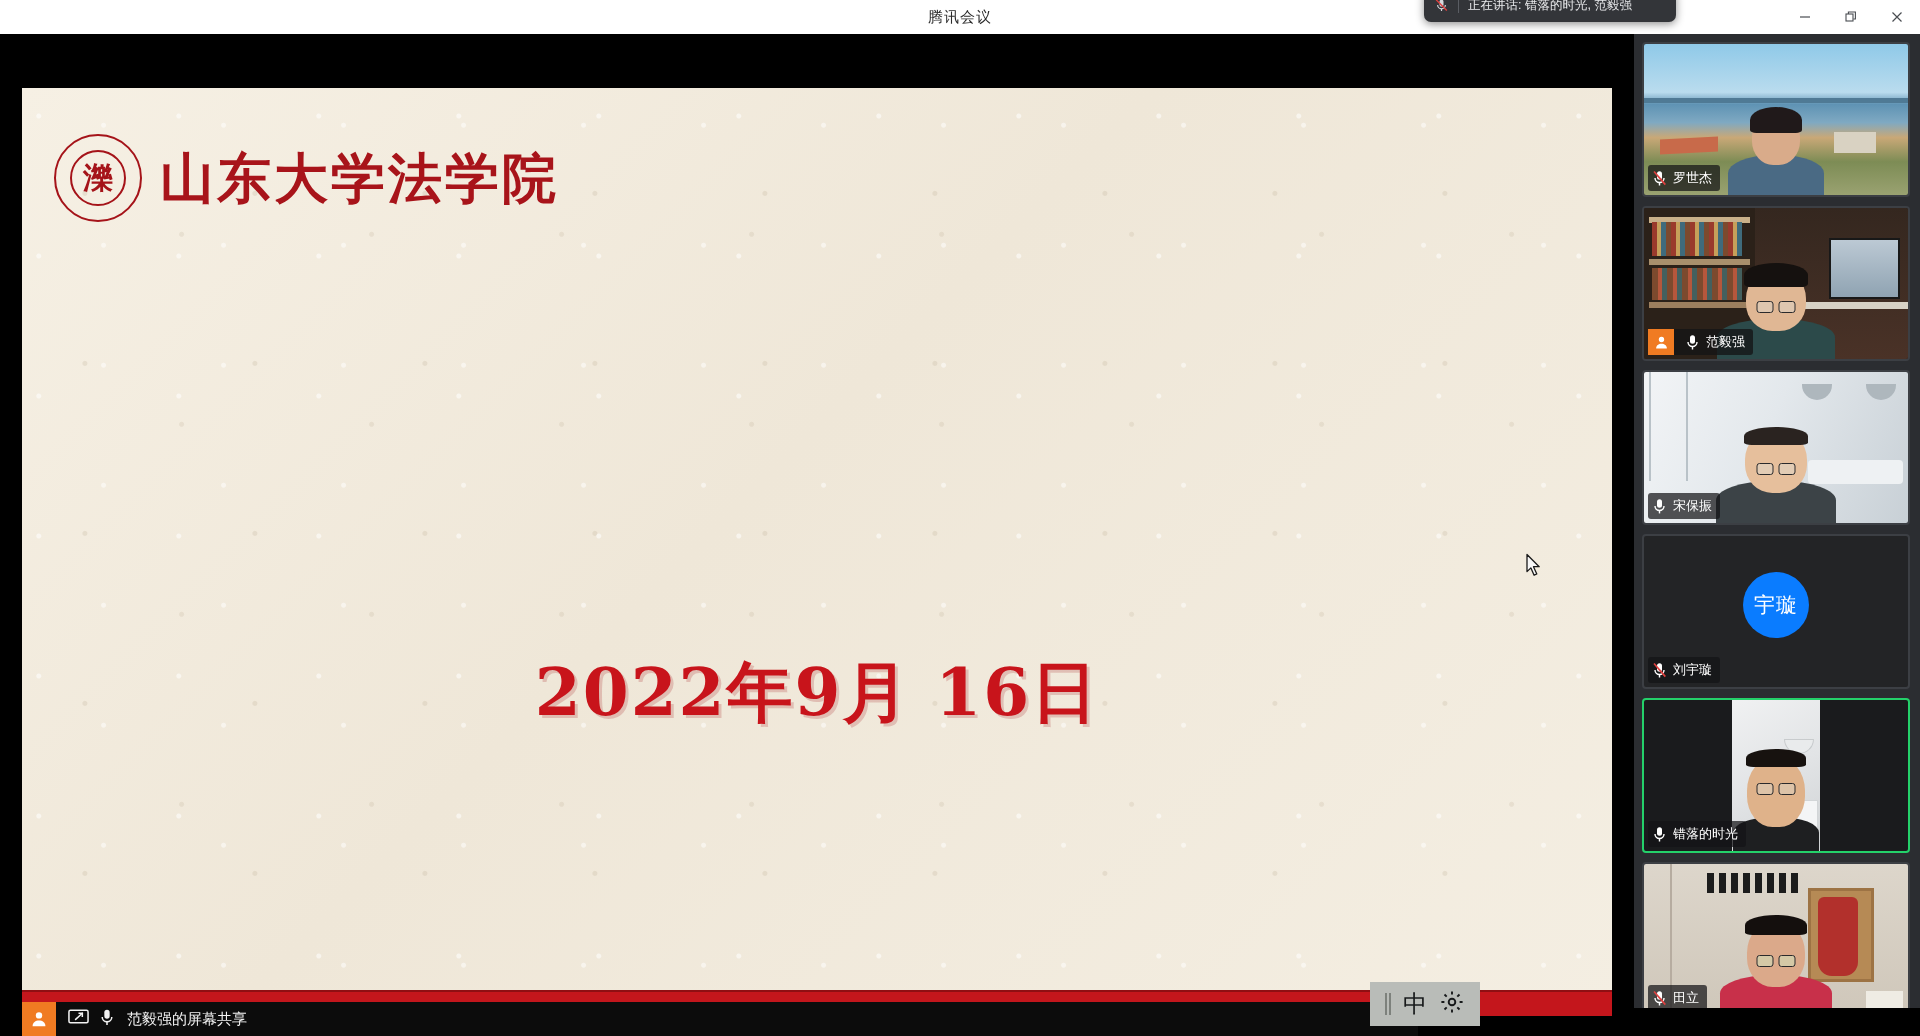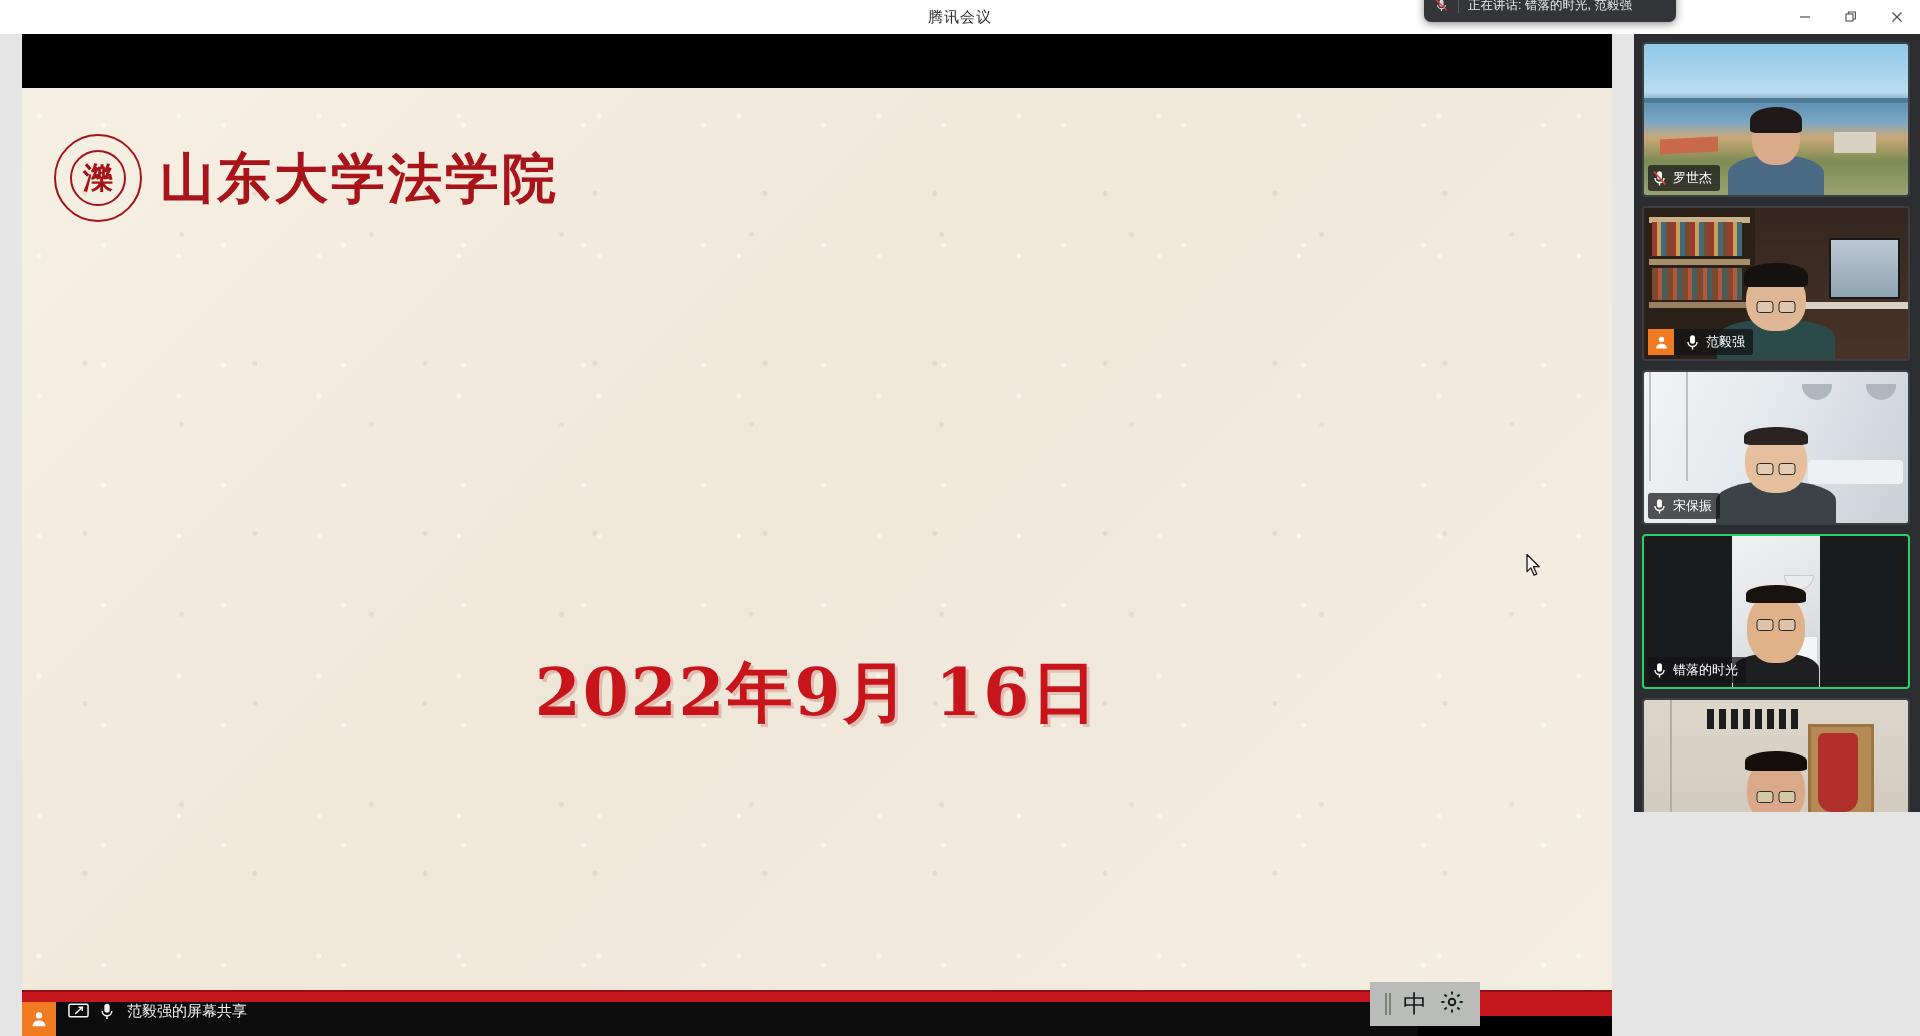--- a/index.html
+++ b/index.html
@@ -1,19 +1,19 @@
 <!DOCTYPE html>
 <html><head>
 <meta charset="utf-8">
 <style>
   * { margin:0; padding:0; box-sizing:border-box; }
   html,body{ width:1920px; height:1036px; overflow:hidden; background:#1b1b1d;
              font-family:"Liberation Sans","DejaVu Sans",sans-serif; }
 
-  .app{ position:relative; width:1920px; height:1036px; background:#e5e5e5; }
+  .app{ position:relative; width:1920px; height:1036px; background:#000000; }
 
   
   .titlebar{ position:absolute; left:0; top:0; width:1920px; height:34px;
              background:#ffffff; display:flex; align-items:center; justify-content:center; }
   .titlebar-text{ font-size:15px; color:#2a2a2a; letter-spacing:1px; }
   .winctrls{ position:absolute; right:0; top:0; height:34px; display:flex; }
   .winbtn{ width:46px; height:34px; display:flex; align-items:center; justify-content:center;
            color:#4a4d52; }
   .winbtn svg{ display:block; }
 
@@ -64,36 +64,36 @@
   .subdate{ position:absolute; left:0; top:560px; width:100%; text-align:center;
             color:#c8141b; font-weight:bold; font-size:66px;
             font-family:"DejaVu Serif",serif; letter-spacing:2px;
             text-shadow:3px 3px 0 rgba(160,20,25,.2); }
 
   
   .cursor{ position:absolute; left:1503px; top:519px; width:18px; height:26px; z-index:30; }
 
   
   .sharebar{ position:absolute; left:0px; top:968px; width:1396px; height:34px;
-             background:#0c0c0c; display:flex; align-items:flex-start; }
+             background:#0c0c0c; display:flex; align-items:center; }
   .host-badge{ width:34px; height:34px; background:#f07b22; display:flex;
                align-items:center; justify-content:center; flex:0 0 auto; }
   .sharebar-icons{ display:flex; align-items:center; gap:10px; padding-left:12px; }
   .sharebar-text{ color:#f2f2f2; font-size:15px; padding-left:12px; }
 
   
   .ime{ position:absolute; left:1370px; top:982px; width:110px; height:44px;
         background:#b9bcb8; display:flex; align-items:center; justify-content:center;
         gap:12px; z-index:25; }
   .ime-grip{ width:6px; height:22px; border-left:2px solid #7d817c; border-right:2px solid #7d817c; }
   .ime-cn{ font-size:24px; color:#17191a; line-height:1; }
   .ime-gear{ color:#17191a; }
 
   
-  .sidebar{ position:absolute; left:1634px; top:34px; width:286px; height:778px;
+  .sidebar{ position:absolute; left:1634px; top:34px; width:286px; height:974px;
             background:#2b2d31; padding:8px 8px 0 8px; overflow:hidden; }
   .tile{ position:relative; width:268px; height:155px; background:#1a1b1d;
          border:2px solid #3c3f44; border-radius:4px; margin-bottom:9px; overflow:hidden; }
   .tile.speaking{ border-color:#24d16a; }
   .tile-video{ position:absolute; inset:0; }
   .nameplate{ position:absolute; left:4px; bottom:4px; height:26px; display:flex;
               align-items:center; gap:6px; padding:0 8px 0 4px;
               background:rgba(20,20,22,.72); border-radius:3px; }
   .nameplate-host{ background:rgba(20,20,22,.78); padding-left:0; }
   .np-host-badge{ width:26px; height:26px; background:#f07b22; display:flex;
@@ -312,20 +312,34 @@
           <svg width="15" height="17" viewBox="0 0 18 20" fill="#fff">
             <rect x="6" y="1.4" width="6" height="10" rx="3"></rect>
             <path d="M3.6 9.4a5.4 5.4 0 0010.8 0" fill="none" stroke="#fff" stroke-width="1.7"></path>
             <path d="M9 14.9v3.4" stroke="#fff" stroke-width="1.7"></path>
           </svg>
         </span>
         <span class="np-name">宋保振</span>
       </div>
     </div>
 
+    <div class="tile" style="background:#232426;">
+      <div class="avatar-circle">宇璇</div>
+      <div class="nameplate">
+        <span class="mic">
+          <svg width="15" height="17" viewBox="0 0 18 20">
+            <rect x="6" y="1.4" width="6" height="10" rx="3" fill="#fff"></rect>
+            <path d="M3.6 9.4a5.4 5.4 0 0010.8 0" fill="none" stroke="#fff" stroke-width="1.7"></path>
+            <path d="M9 14.9v3.4" stroke="#fff" stroke-width="1.7"></path>
+            <path d="M2.4 1.6L16 17.4" stroke="#e0403f" stroke-width="2"></path>
+          </svg>
+        </span>
+        <span class="np-name">刘宇璇</span>
+      </div>
+    </div>
 
     <div class="tile speaking" style="background:#1a1b1d;padding-left:40px;">
       <div style="position:absolute;left:50%;top:0;transform:translateX(-50%);width:88px;height:100%;
                   background:linear-gradient(150deg,#f0f1f2 0%,#e2e4e6 50%,#cfd2d4 100%);overflow:hidden;">
         <div style="position:absolute;right:6px;top:26%;width:30px;height:15px;background:#e9ebec;border-radius:0 0 15px 15px;border:1px solid #c8cbcd;"></div>
         <div style="position:absolute;right:2px;bottom:12%;width:40px;height:22%;background:#f4f5f6;border:1px solid #d2d5d7;"></div>
         <div class="person" style="width:86px;height:104px;">
           <div class="torso" style="width:86px;height:34px;background:#1e1f21;"></div>
           <div class="head" style="bottom:24px;width:58px;height:70px;background:#dfb28a;"></div>
           <div class="hair" style="bottom:84px;width:60px;height:18px;background:#17120f;"></div>

